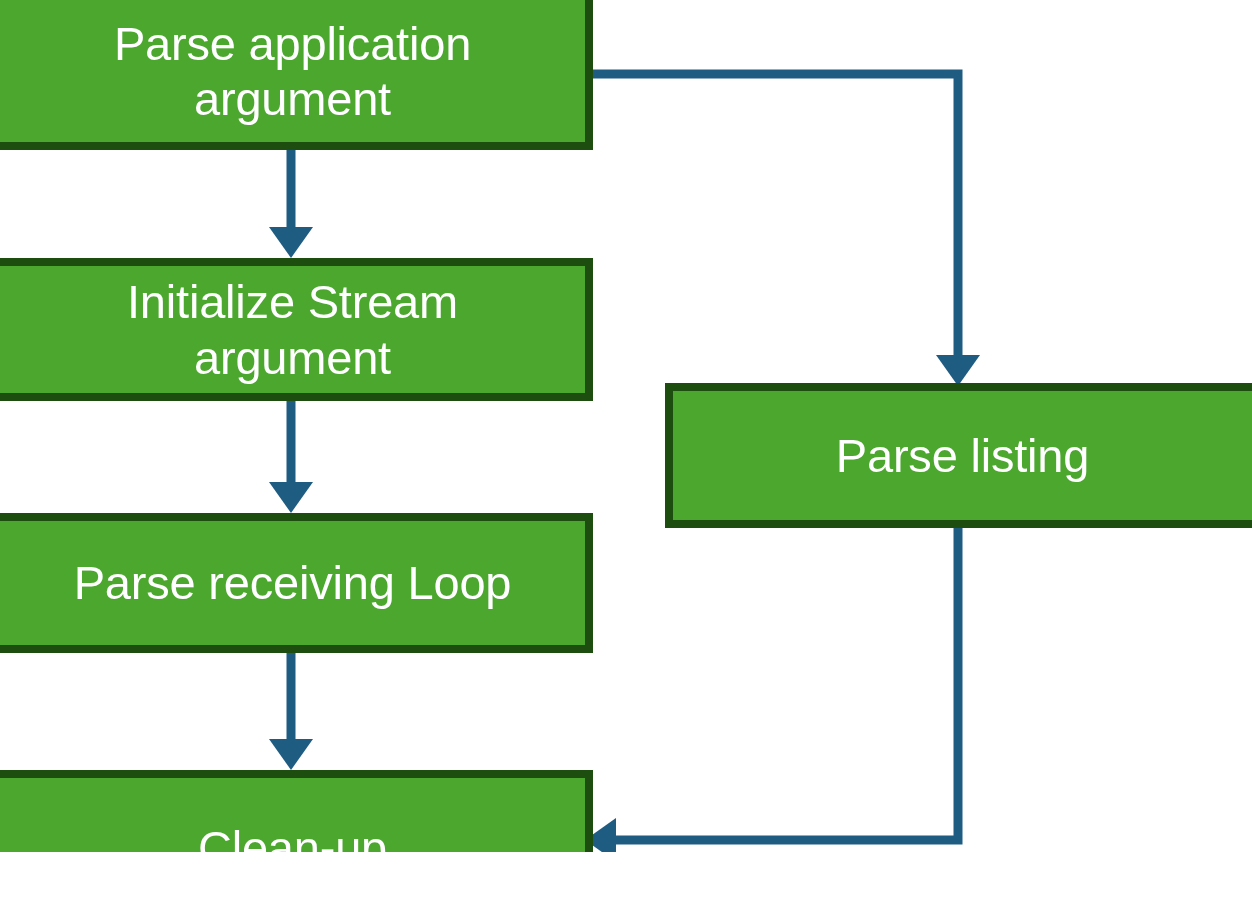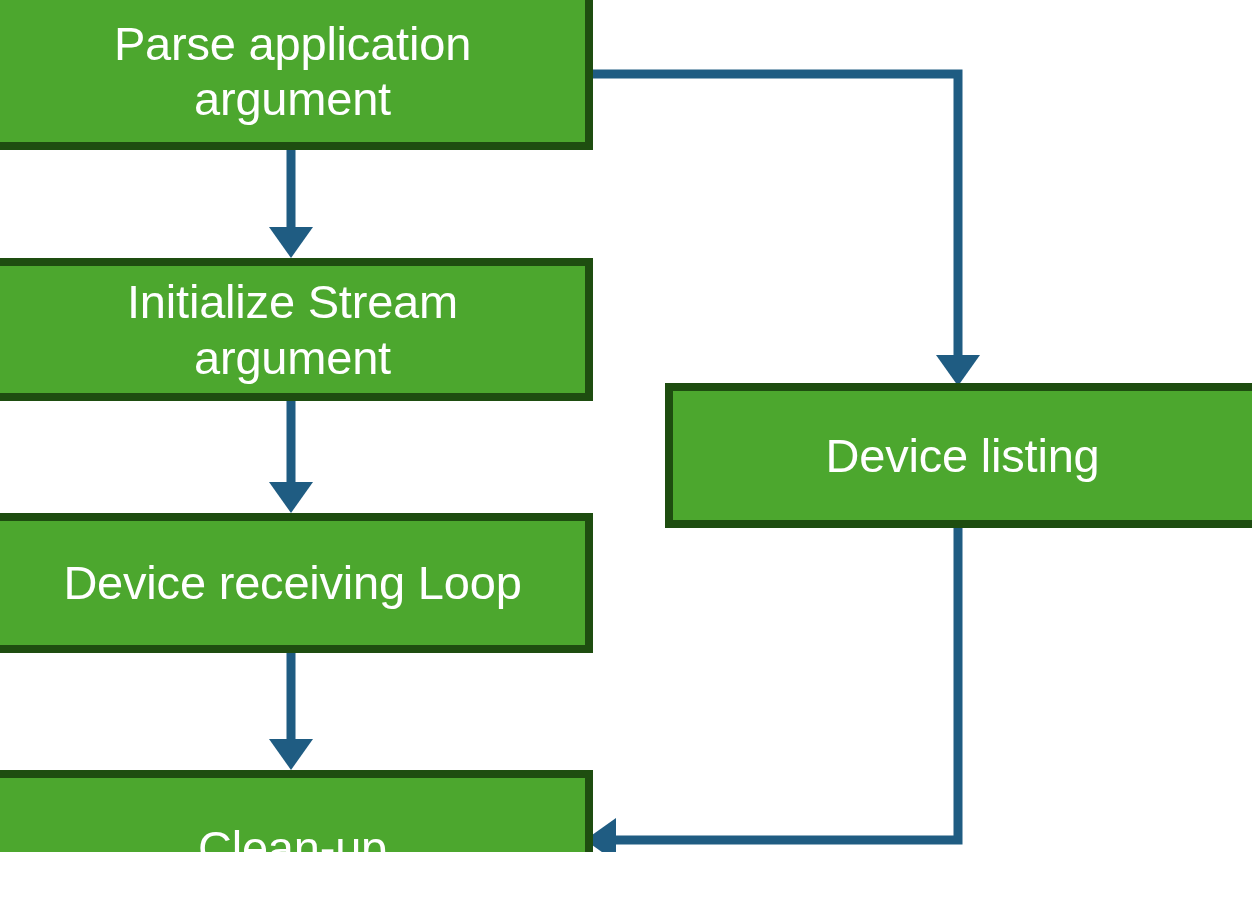--- a/index.html
+++ b/index.html
@@ -102,24 +102,24 @@
     <span class="node-label">Parse application
 argument</span>
   </div>
 
   <div class="node" id="node-init-stream">
     <span class="node-label">Initialize Stream
 argument</span>
   </div>
 
   <div class="node" id="node-stream-loop">
-    <span class="node-label">Device receiving Loop</span>
+    <span class="node-label">Parse receiving Loop</span>
   </div>
 
   <div class="node" id="node-clean-up">
     <span class="node-label">Clean-up</span>
   </div>
 
   <div class="node" id="node-device-listing">
-    <span class="node-label">Device listing</span>
+    <span class="node-label">Parse listing</span>
   </div>
 
 </div>
 
 </body></html>

